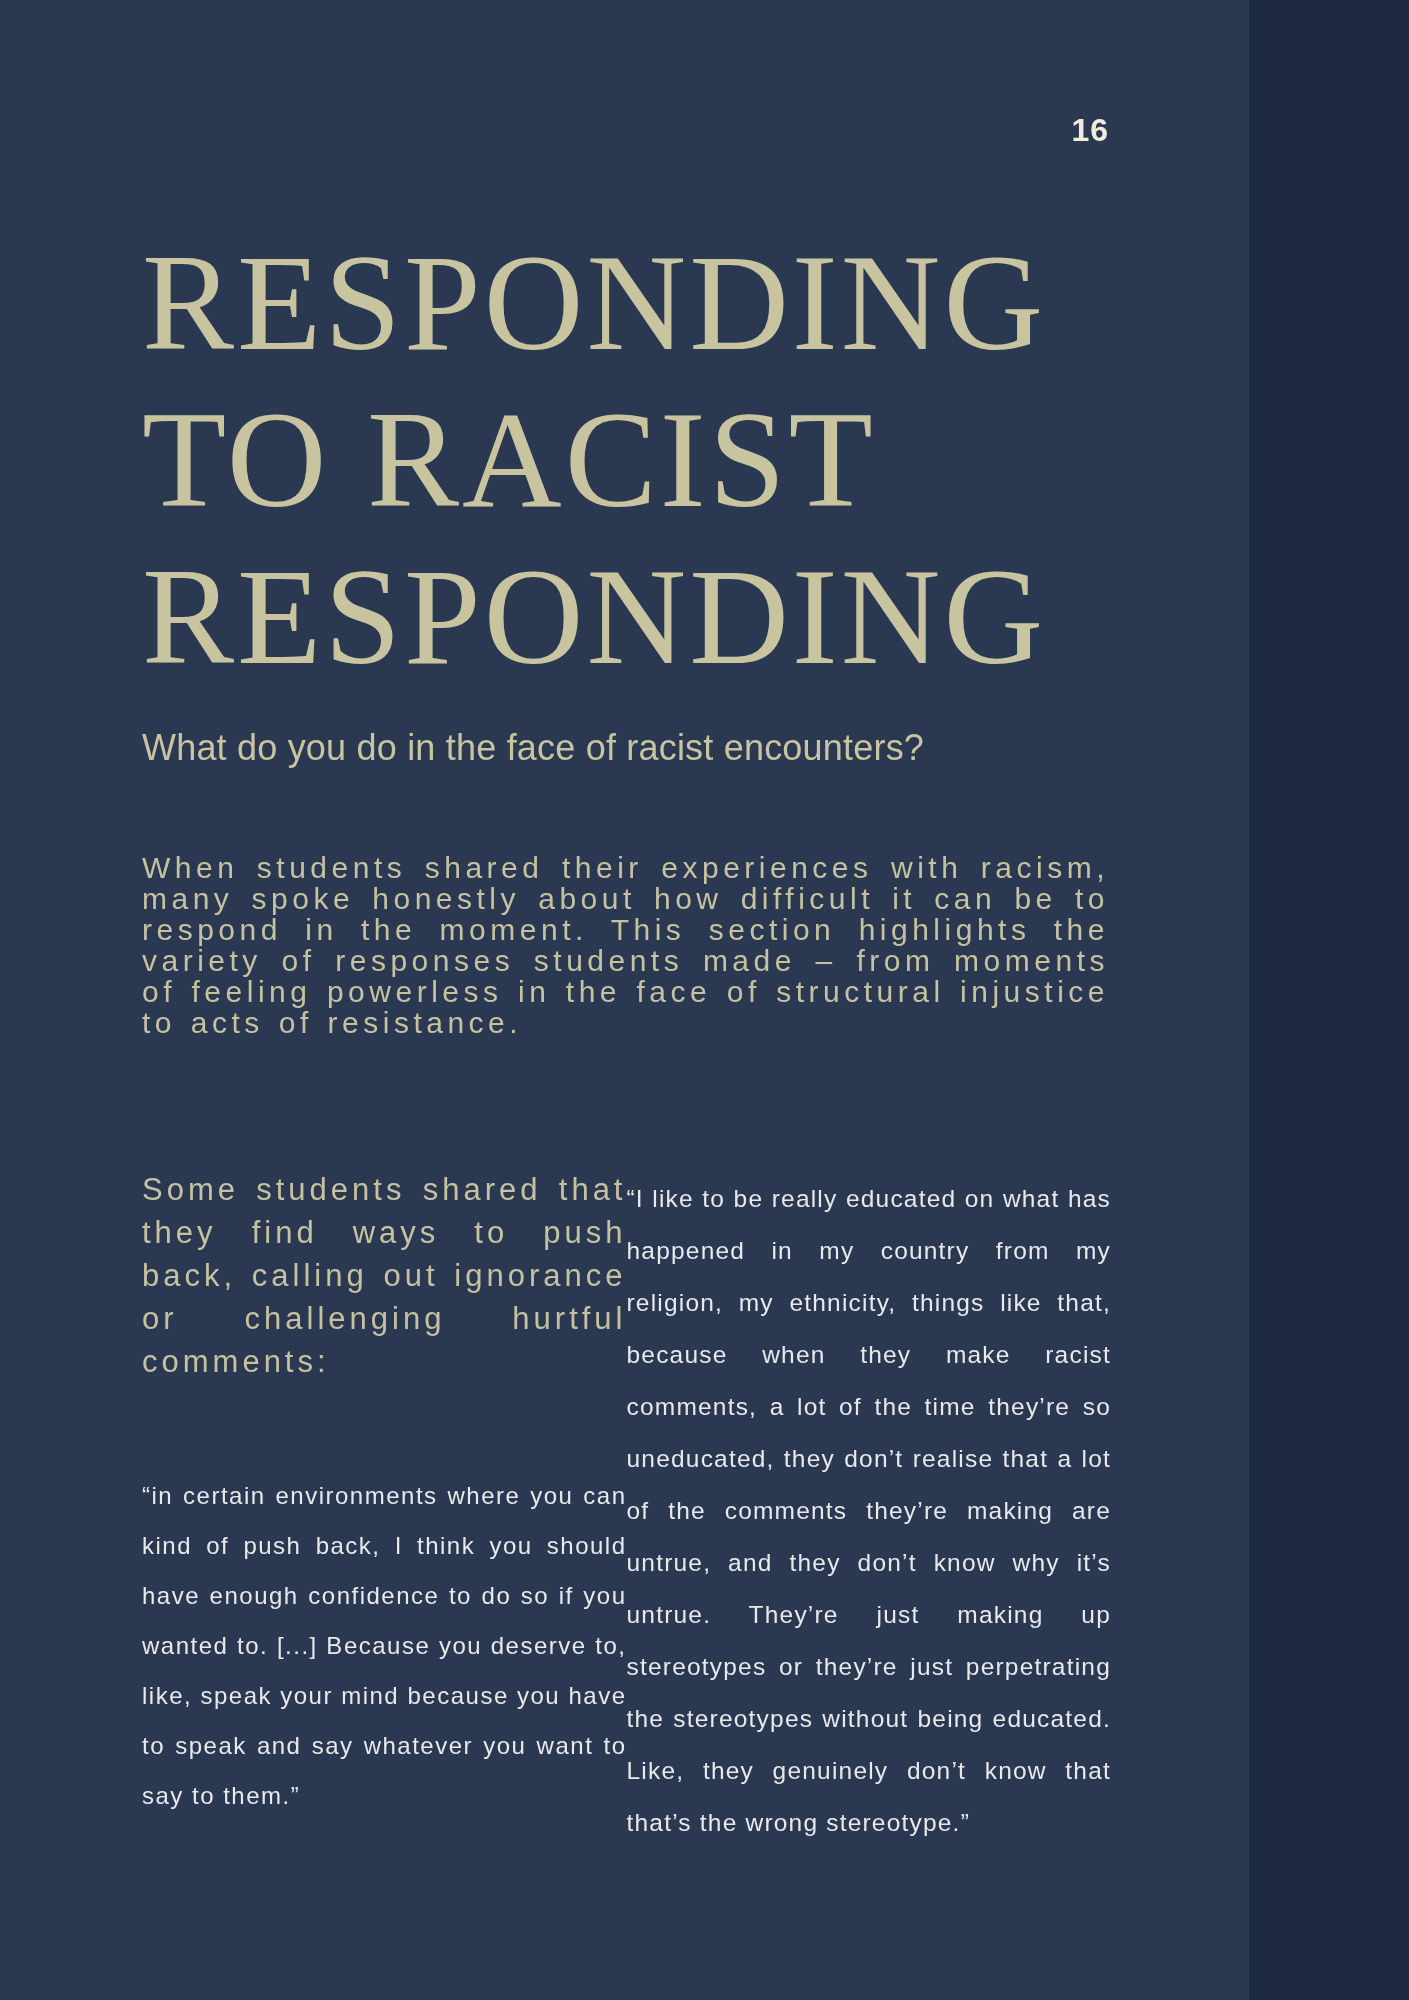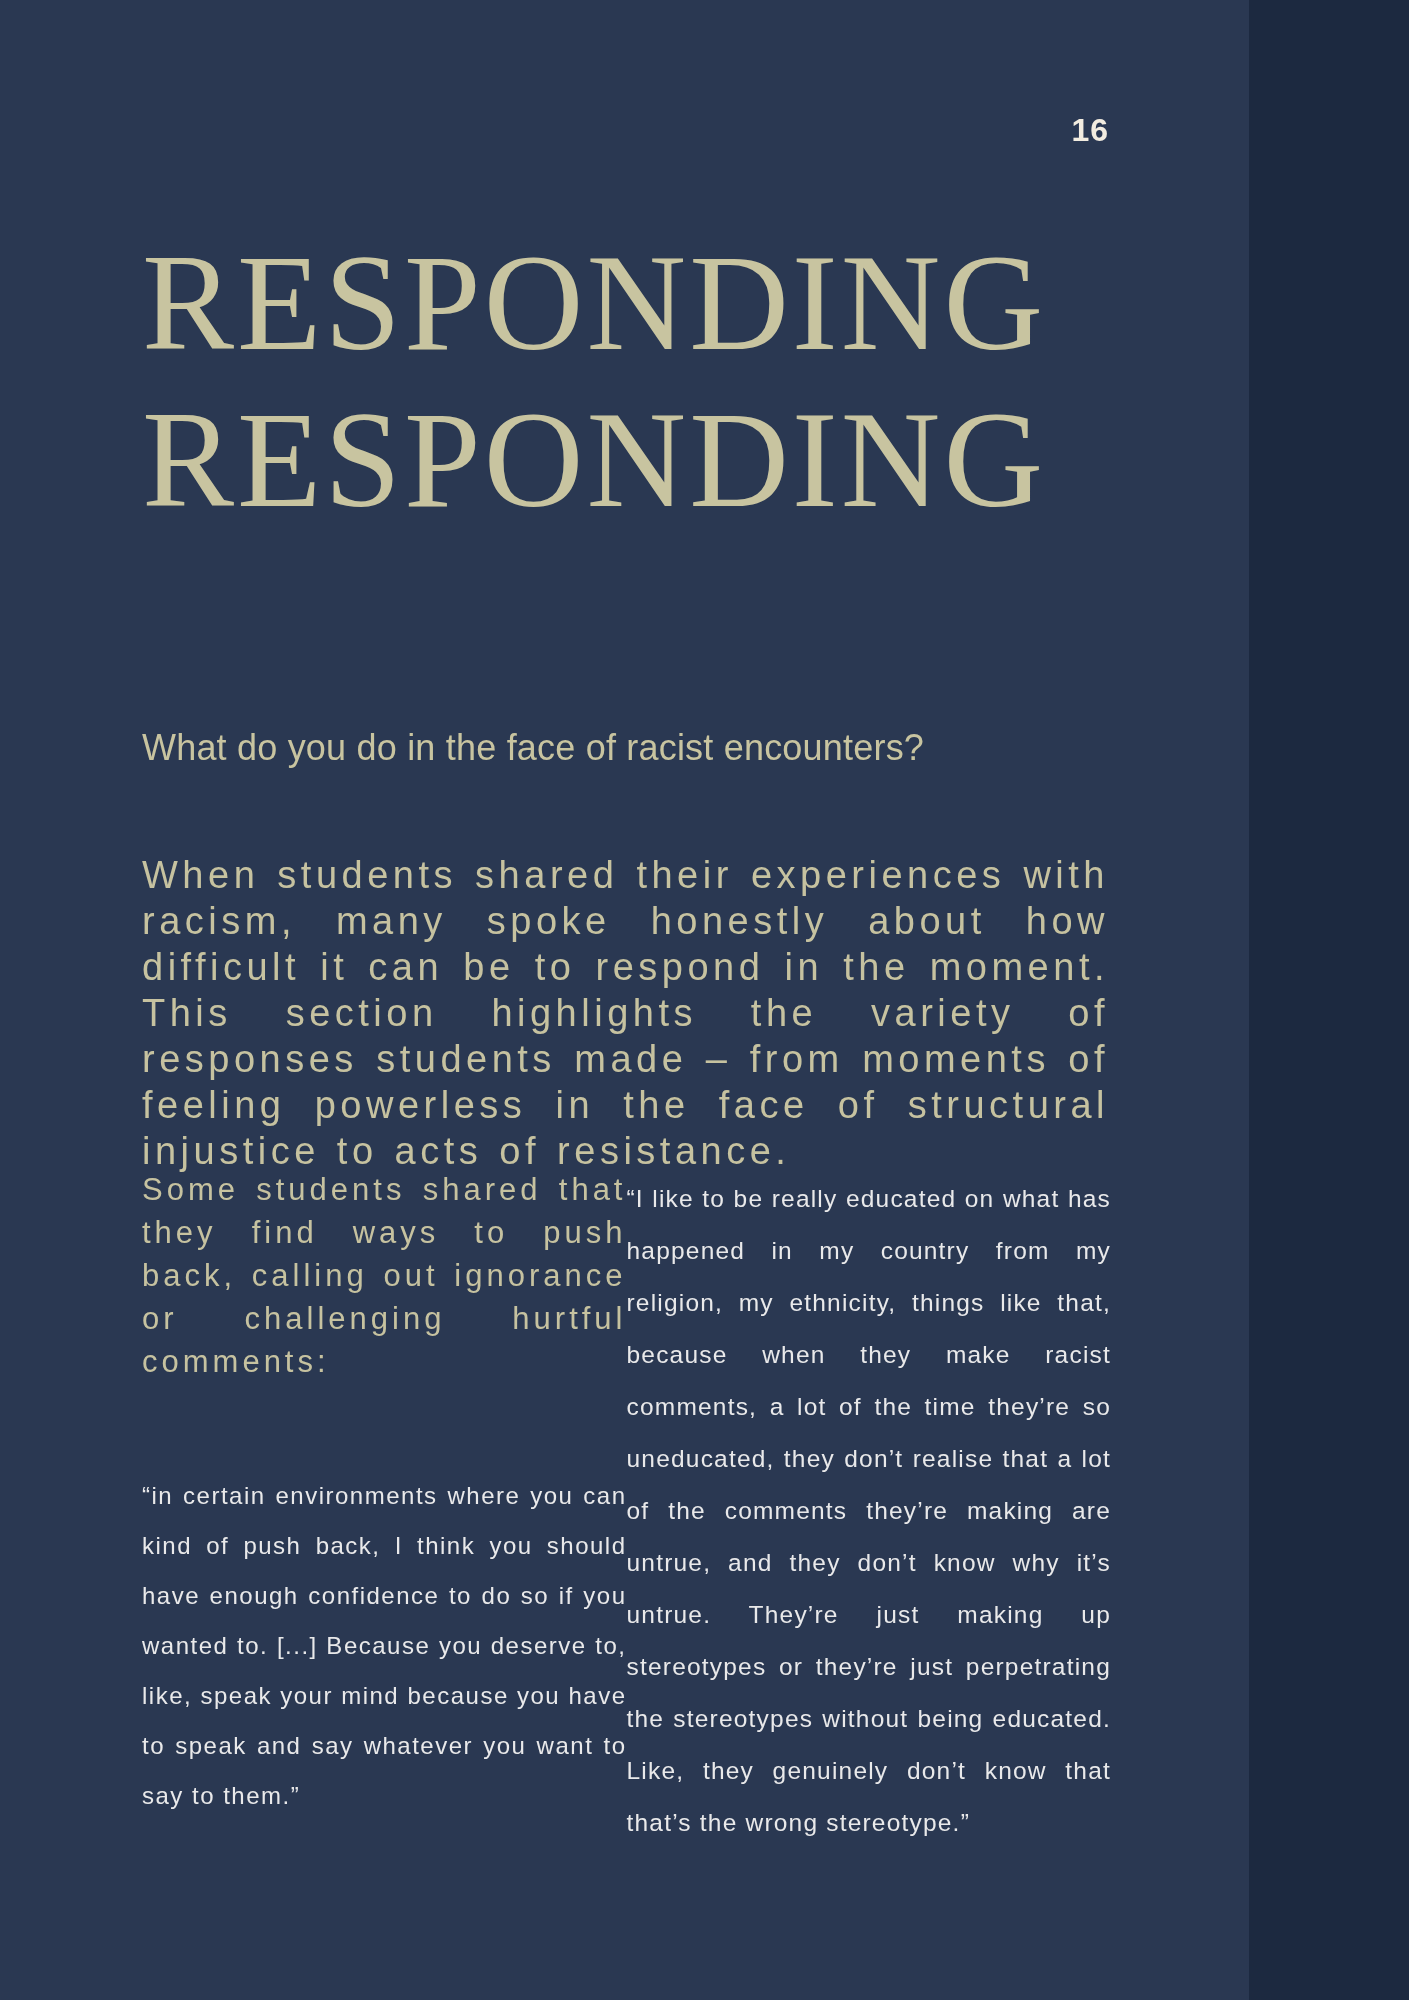--- a/index.html
+++ b/index.html
@@ -23,21 +23,21 @@
     margin:0;
   }
   .section-subtitle{
     position:absolute;top:727px;left:142px;right:140px;
     font-size:36px;line-height:42px;font-weight:400;letter-spacing:0.2px;
     color:var(--heading,#c8c4a0);
     margin:0;
   }
   .intro-paragraph{
     position:absolute;top:852px;left:142px;right:140px;
-    font-size:38px;line-height:46px;letter-spacing:4.5px;word-spacing:2px;
+    font-size:30px;line-height:31px;letter-spacing:4.5px;word-spacing:2px;
     text-align:justify;
     color:var(--body-tan,#c6c2a0);
     margin:0;
   }
   .columns{
     position:absolute;top:1168px;left:142px;right:138px;
     display:flex;
   }
   .col{flex:1;min-width:0;}
   .lead-paragraph{
@@ -62,20 +62,21 @@
 </style>
 </head>
 <body>
 
 <div class="page">
 
   <div class="page-number">16</div>
 
   <h1 class="main-title">
     <div>RESPONDING</div>
+    <div>TO RACIST</div>
     <div>RESPONDING</div>
   </h1>
 
   <h2 class="section-subtitle">What do you do in the face of racist encounters?</h2>
 
   <p class="intro-paragraph">When students shared their experiences with racism, many spoke honestly about how difficult it can be to respond in the moment. This section highlights the variety of responses students made – from moments of feeling powerless in the face of structural injustice to acts of resistance.</p>
 
   <div class="columns">
 
     <div class="col">

